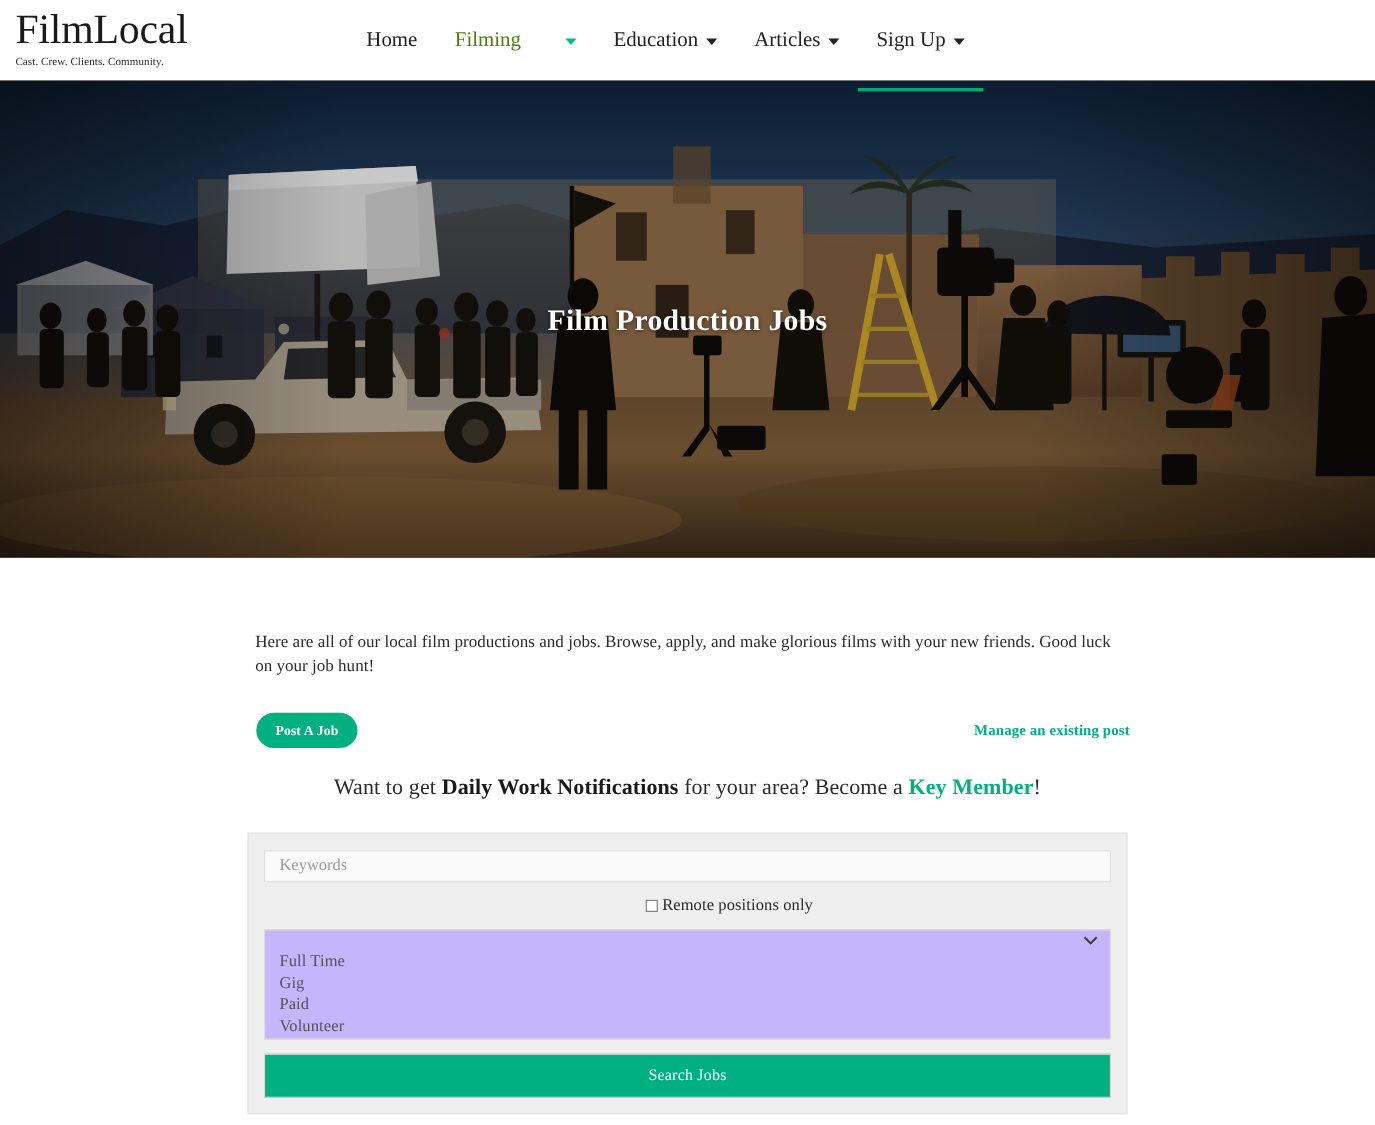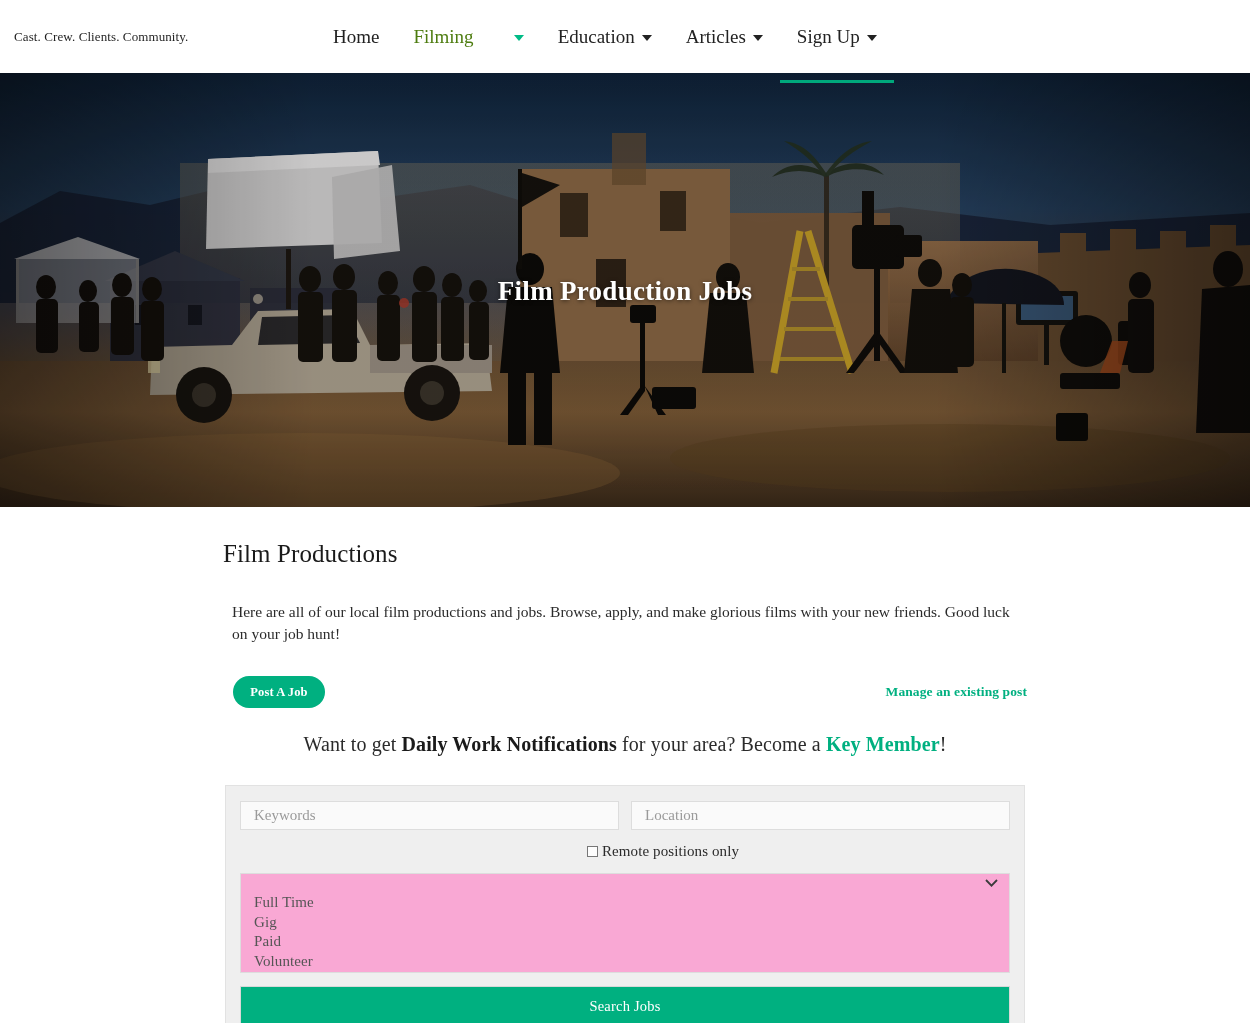--- a/index.html
+++ b/index.html
@@ -29,21 +29,21 @@
   .brand-title {
     font-family: "Liberation Serif", "DejaVu Serif", serif;
     font-size: 38px;
     line-height: 40px;
     color: #1a1a1a;
     letter-spacing: -0.2px;
     font-weight: 400;
   }
   .brand-tagline {
     font-family: "Liberation Serif", "DejaVu Serif", serif;
-    font-size: 13px;
+    font-size: 10px;
     line-height: 18px;
     color: #1f1f1f;
     margin-top: 1px;
     letter-spacing: 0.1px;
   }
   .main-nav {
     display: flex;
     align-items: center;
     height: 73px;
     margin-left: 78px;
@@ -217,21 +217,21 @@
     font-size: 15px;
     color: #2b2b2b;
     cursor: pointer;
     letter-spacing: 0.1px;
   }
 
   .type-select-wrap { position: relative; margin-top: 13px; }
   .type-select {
     width: 100%;
     height: 100px;
-    background: #f9a8d4;
+    background: #c4b5fd;
     border: 1px solid #dddddd;
     padding: 19px 13px 0 13px;
     overflow: hidden;
   }
   .type-option {
     font-size: 15px;
     line-height: 19.7px;
     color: #555555;
     cursor: pointer;
     letter-spacing: 0.1px;
@@ -256,20 +256,21 @@
     font-family: "Liberation Serif", "DejaVu Serif", serif;
     cursor: pointer;
     letter-spacing: 0.2px;
   }
 </style>
 </head>
 <body>
 
 <header class="site-header">
   <div class="brand">
+    <div class="brand-title">FilmLocal</div>
     <div class="brand-tagline">Cast. Crew. Clients. Community.</div>
   </div>
   <nav class="main-nav">
     <div class="nav-item">
       <span class="nav-label">Home</span>
     </div>
     <div class="nav-item is-active">
       <span class="nav-label">Filming</span>
       <span class="caret"></span>
     </div>
@@ -485,37 +486,35 @@
     <rect x="0" y="0" width="1250" height="434" fill="url(#vig)"></rect>
     <rect x="0" y="0" width="1250" height="434" fill="#120c06" opacity="0.12"></rect>
   </svg>
 
   <div class="hero-title">Film Production Jobs</div>
 </section>
 
 <main class="page-main">
   <div class="container">
 
-    <h1 class="section-title">Film Productions</h1>
 
     <p class="intro-text">Here are all of our local film productions and jobs. Browse, apply, and make glorious films with your new friends. Good luck on your job hunt!</p>
 
     <div class="action-row">
       <button class="post-job-btn">Post A Job</button>
       <a class="manage-link" href="#">Manage an existing post</a>
     </div>
 
     <p class="notify-line">
       <span>Want to get </span><b>Daily Work Notifications</b><span> for your area? Become a </span><a class="key-member" href="#">Key Member</a><span>!</span>
     </p>
 
     <form class="search-panel">
       <div class="field-row">
         <input class="text-field" type="text" placeholder="Keywords" style="">
-        <input class="text-field" type="text" placeholder="Location" style="">
       </div>
 
       <div class="remote-row">
         <input class="remote-checkbox" type="checkbox" id="remote-only" style="">
         <label class="remote-label" for="remote-only">Remote positions only</label>
       </div>
 
       <div class="type-select-wrap">
         <div class="type-select">
           <div class="type-option">Full Time</div>

